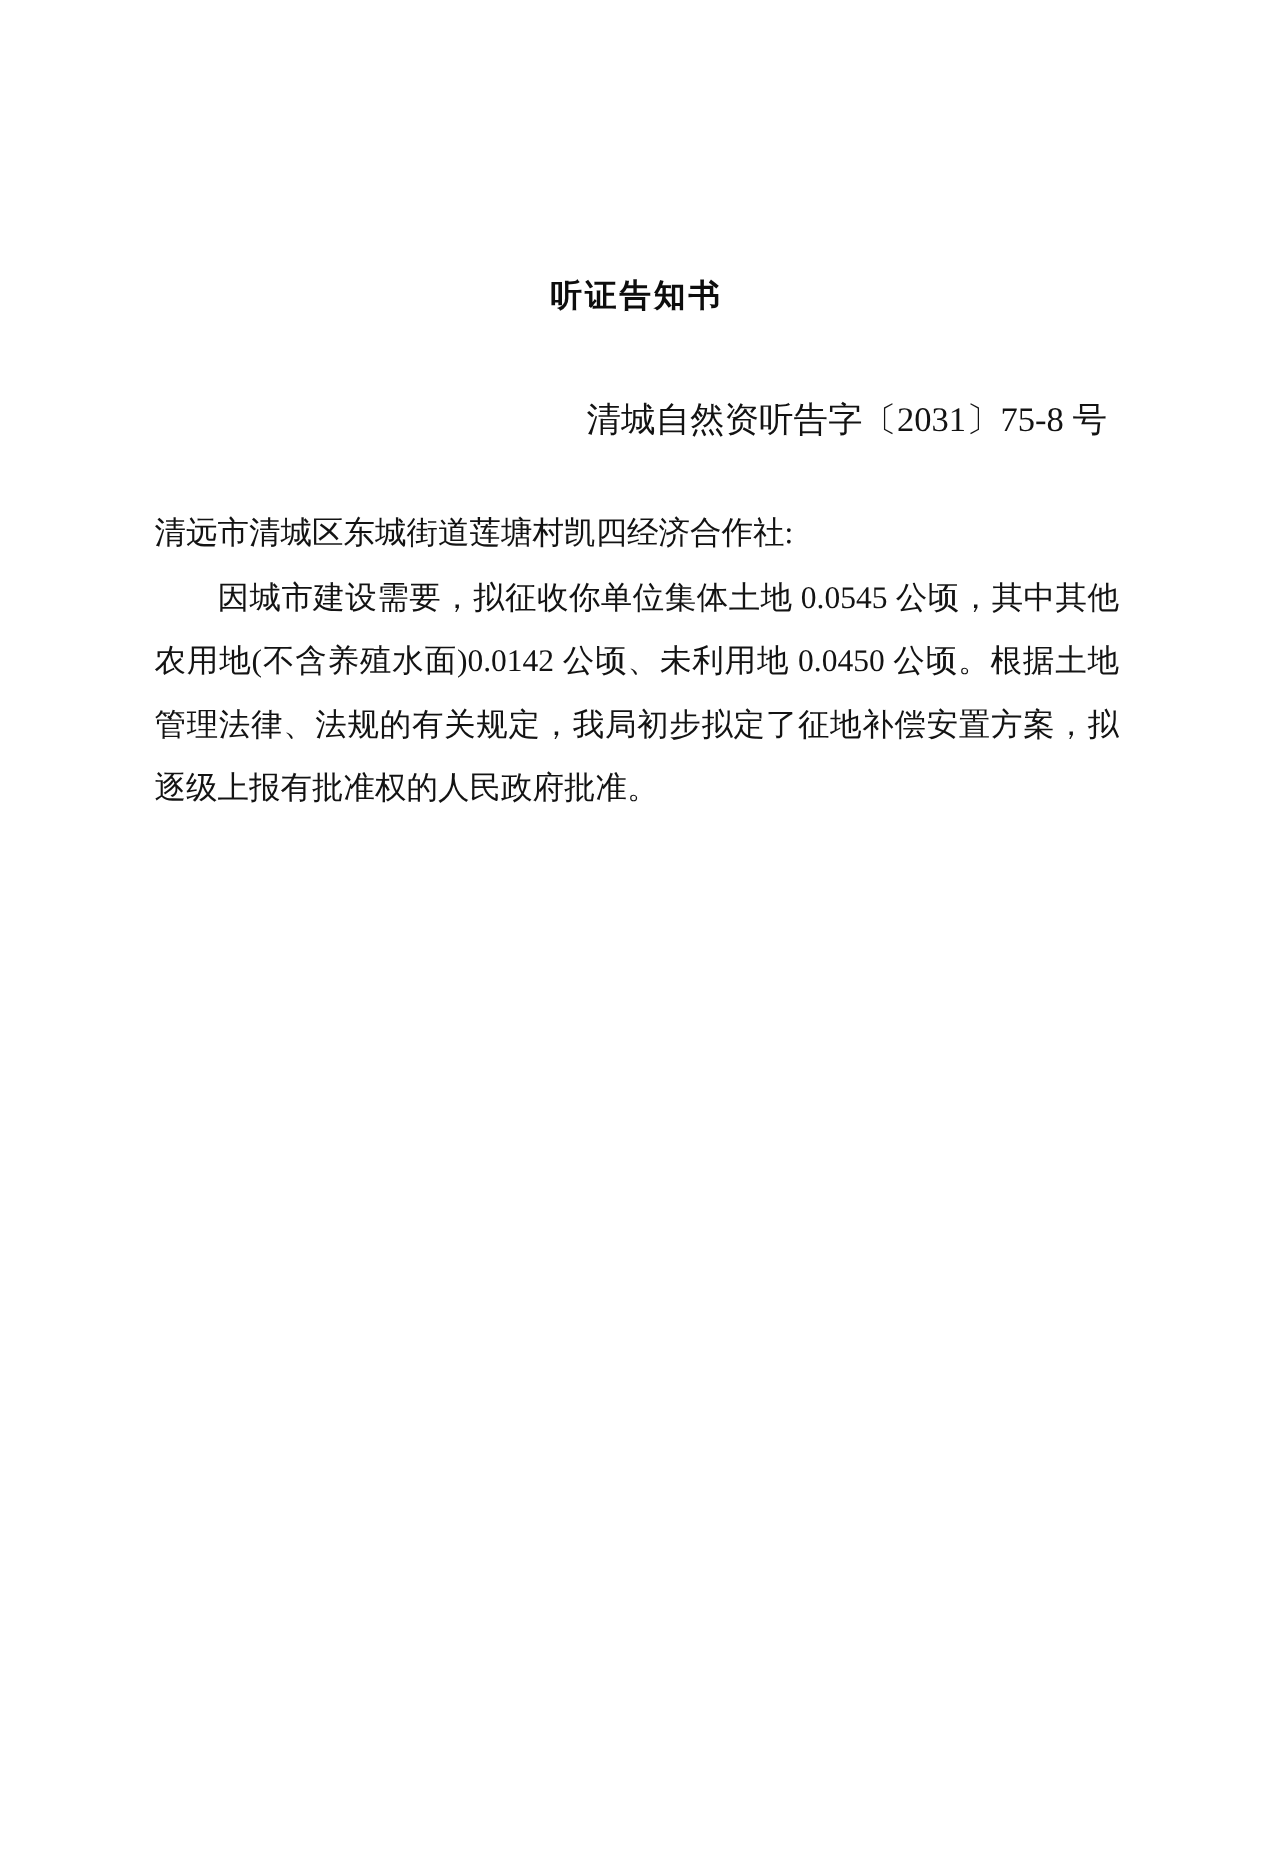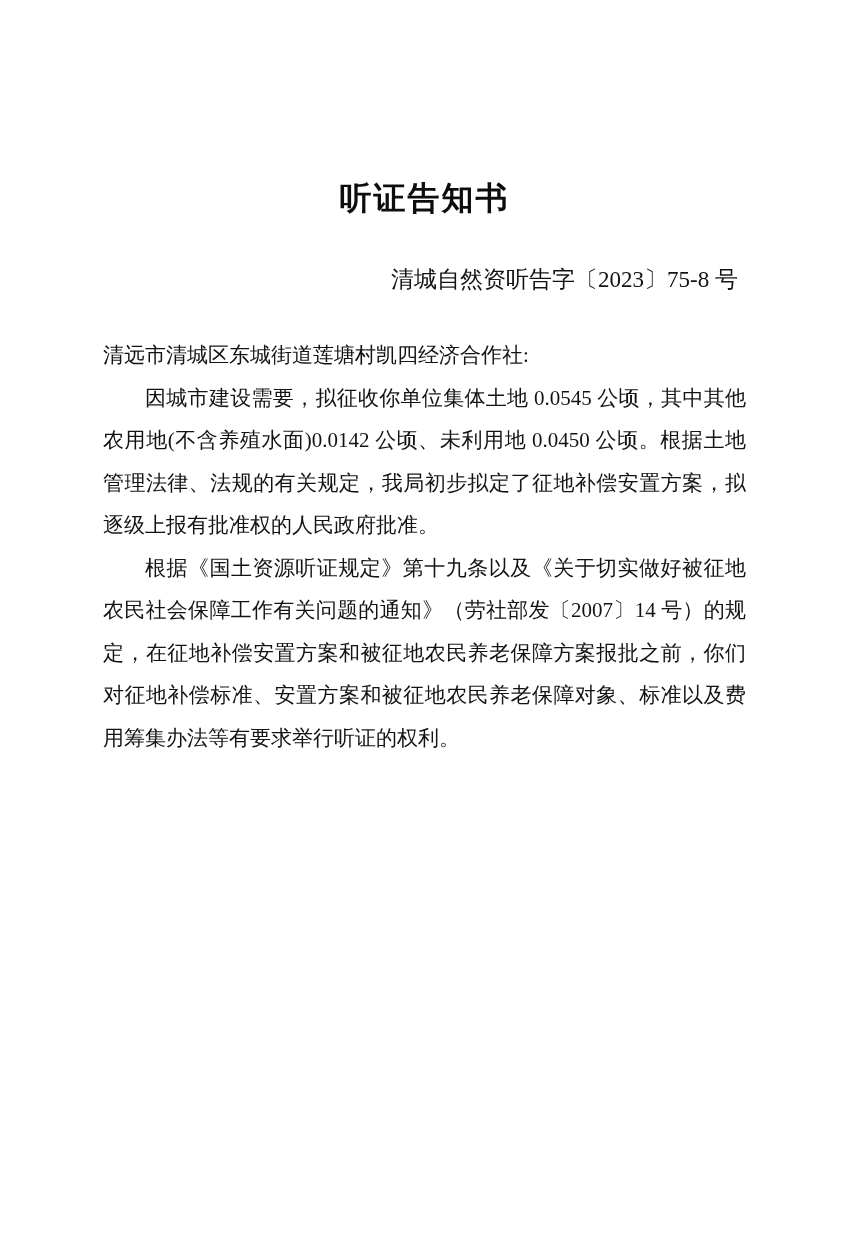--- a/index.html
+++ b/index.html
@@ -15,21 +15,21 @@
     margin: 0 auto;
     background: #ffffff;
     color: #111111;
     padding: 180px 104px 0 103px;
     overflow: hidden;
     font-family: "Liberation Serif", "DejaVu Serif", serif;
   }
 
   .doc-title {
     text-align: center;
-    font-size: 32px;
+    font-size: 21px;
     line-height: 36px;
     font-weight: bold;
     letter-spacing: 2px;
     color: #0d0d0d;
     font-family: "Liberation Sans", "DejaVu Sans", sans-serif;
   }
 
   .doc-number {
     margin-top: 48px;
     font-size: 23px;
@@ -56,26 +56,25 @@
     text-indent: 2em;
   }
 </style>
 </head>
 <body>
 
 <div class="page">
 
   <h1 class="doc-title">听证告知书</h1>
 
-  <div class="doc-number">清城自然资听告字〔2023〕75-8 号</div>
+  <div class="doc-number">清城自然资听告字〔2031〕75-8 号</div>
 
   <div class="doc-body">
 
     <p class="salutation">清远市清城区东城街道莲塘村凯四经济合作社:</p>
 
     <p class="para">因城市建设需要，拟征收你单位集体土地 0.0545 公顷，其中其他农用地(不含养殖水面)0.0142 公顷、未利用地 0.0450 公顷。根据土地管理法律、法规的有关规定，我局初步拟定了征地补偿安置方案，拟逐级上报有批准权的人民政府批准。</p>
 
 
-    <p class="para">根据《国土资源听证规定》第十九条以及《关于切实做好被征地农民社会保障工作有关问题的通知》（劳社部发〔2007〕14 号）的规定，在征地补偿安置方案和被征地农民养老保障方案报批之前，你们对征地补偿标准、安置方案和被征地农民养老保障对象、标准以及费用筹集办法等有要求举行听证的权利。</p>
 
   </div>
 
 </div>
 
 </body></html>

